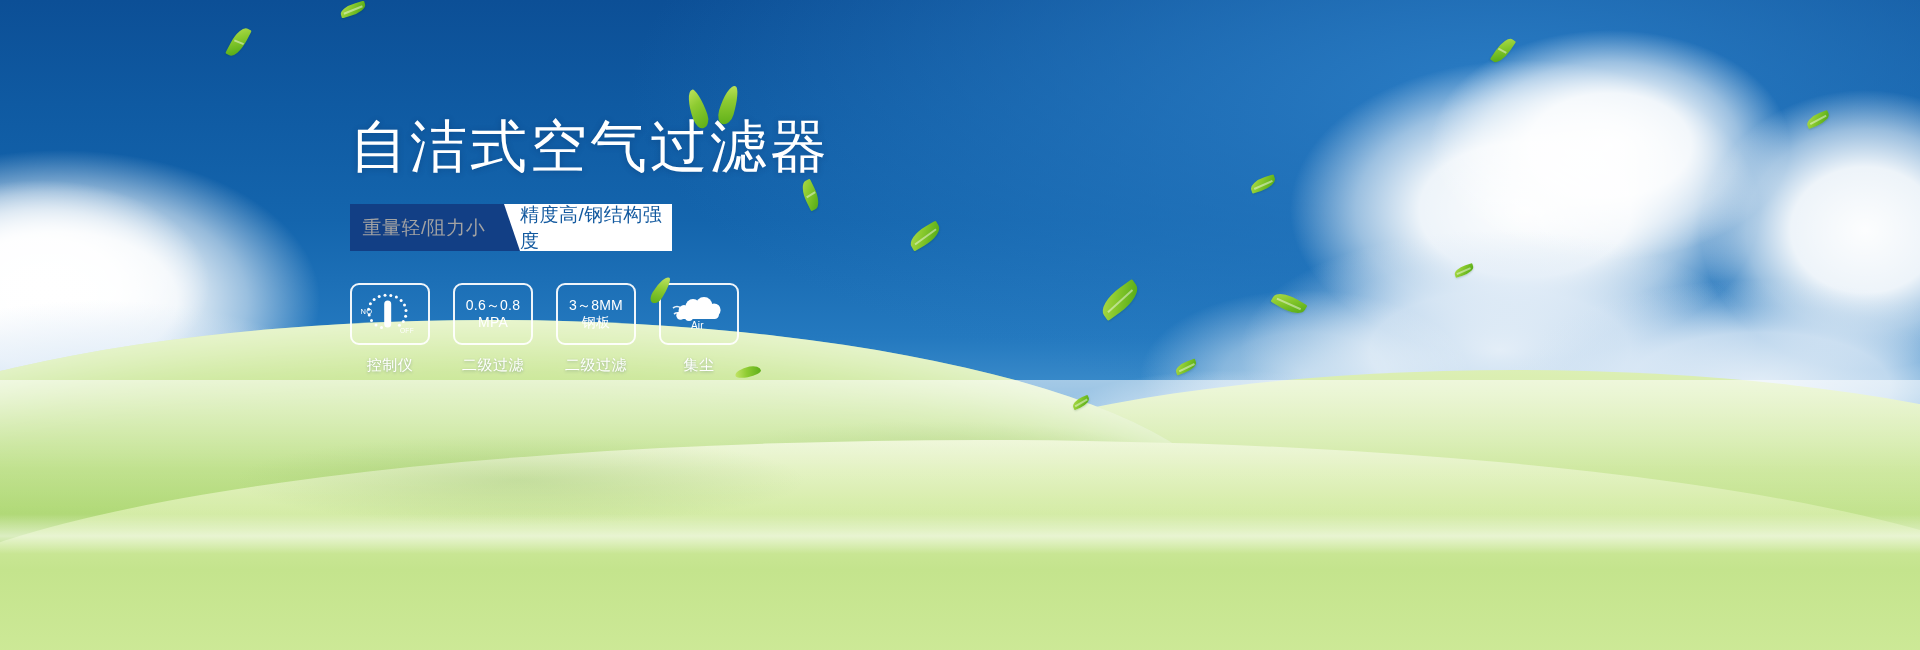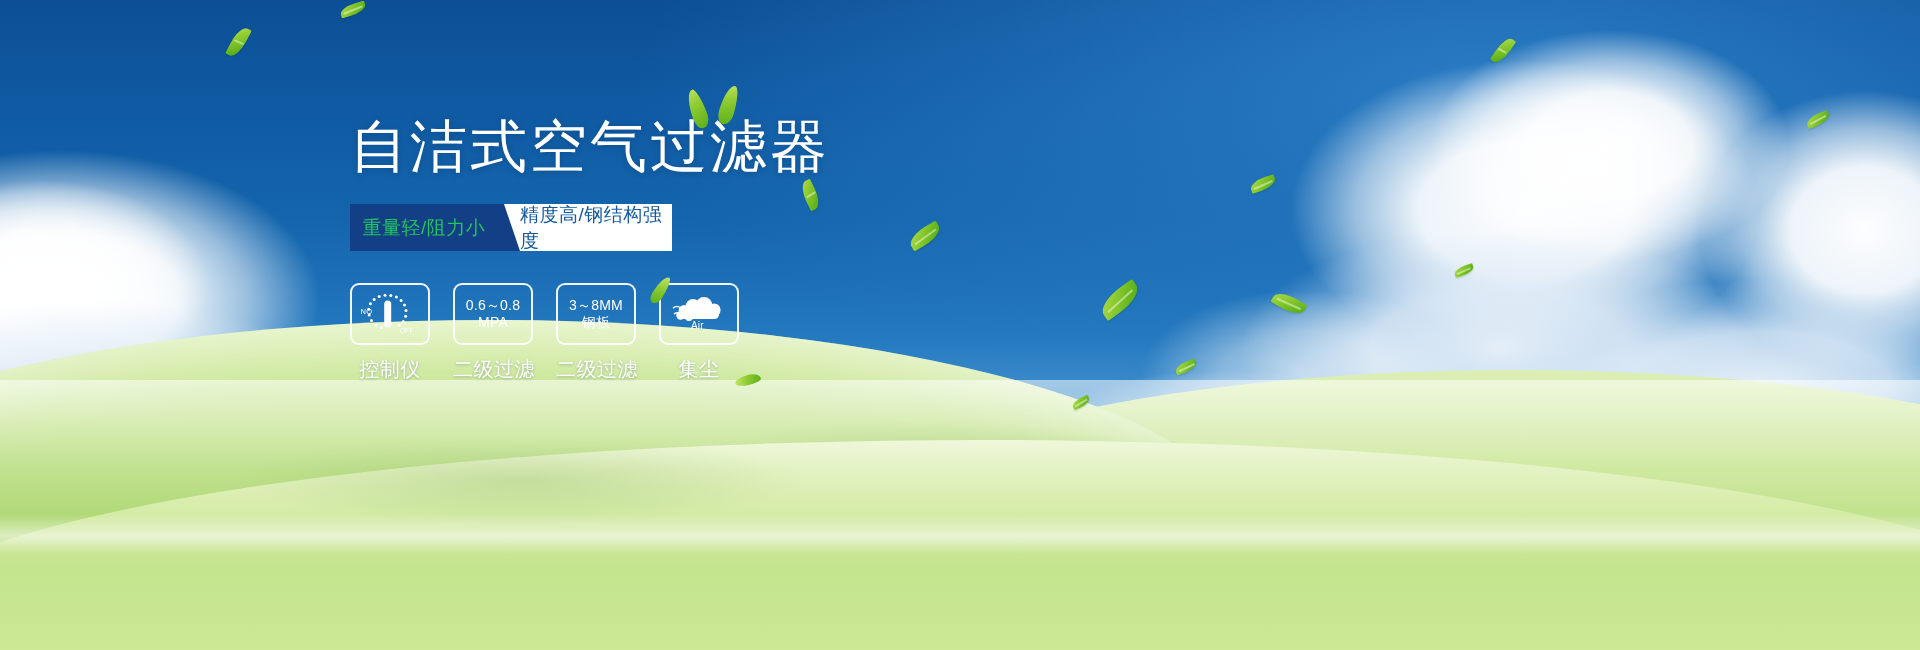--- a/index.html
+++ b/index.html
@@ -151,21 +151,21 @@
   }
   .tab {
     display:flex; align-items:center; justify-content:center;
     font-size:19px;
     letter-spacing:0.5px;
     height:47px;
     position:relative;
   }
   .tab-primary {
     background:#123f85;
-    color:#22c55e;
+    color:#a3a3a3;
     width:160px;
     padding-right:6px;
     align-items:center;
   }
   .tab-sep {
     width:0; height:0;
     border-left:16px solid #123f85;
     border-top:47px solid #ffffff;
   }
   .tab-secondary {
@@ -191,21 +191,21 @@
     color:#ffffff;
     font-size:14px;
     line-height:1.25;
     text-align:center;
     letter-spacing:0.2px;
   }
   .feature-caption {
     margin-top:11px;
     text-align:center;
     color:#ffffff;
-    font-size:20px;
+    font-size:15px;
     letter-spacing:0.5px;
     text-shadow:0 1px 3px rgba(0,40,90,0.3);
     white-space:nowrap;
   }
   .feature-text { white-space:nowrap; }
 
   .f-svg { display:block; }
 
   .feature-leaf-5 {
     position:absolute;

